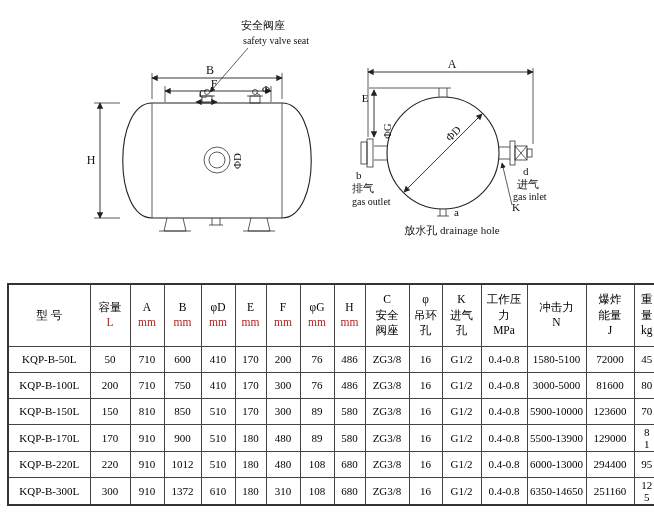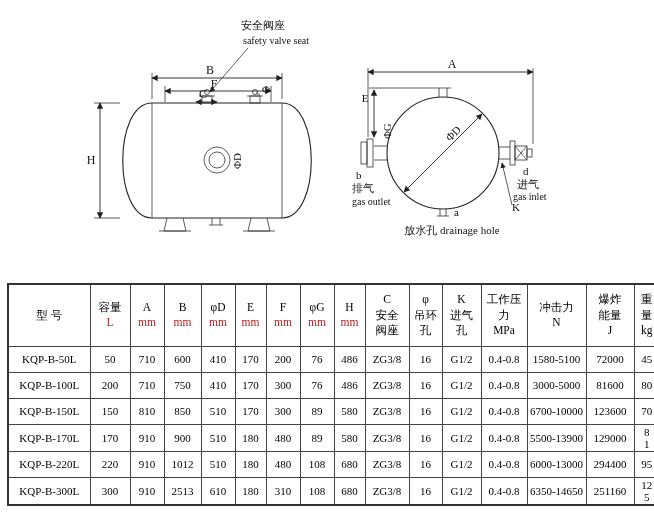--- a/index.html
+++ b/index.html
@@ -243,21 +243,21 @@
         <td data-name="spec-cell">850</td>
         <td data-name="spec-cell">510</td>
         <td data-name="spec-cell">170</td>
         <td data-name="spec-cell">300</td>
         <td data-name="spec-cell">89</td>
         <td data-name="spec-cell">580</td>
         <td data-name="spec-cell">ZG3/8</td>
         <td data-name="spec-cell">16</td>
         <td data-name="spec-cell">G1/2</td>
         <td data-name="spec-cell">0.4-0.8</td>
-        <td data-name="spec-cell">6700-10000</td>
+        <td data-name="spec-cell">5900-10000</td>
         <td data-name="spec-cell">123600</td>
         <td data-name="spec-cell">70</td>
       </tr>
       <tr data-name="table-row">
         <td data-name="model-cell">KQP-B-170L</td>
         <td data-name="spec-cell">170</td>
         <td data-name="spec-cell">910</td>
         <td data-name="spec-cell">900</td>
         <td data-name="spec-cell">510</td>
         <td data-name="spec-cell">180</td>
@@ -288,21 +288,21 @@
         <td data-name="spec-cell">G1/2</td>
         <td data-name="spec-cell">0.4-0.8</td>
         <td data-name="spec-cell">6000-13000</td>
         <td data-name="spec-cell">294400</td>
         <td data-name="spec-cell">95</td>
       </tr>
       <tr data-name="table-row">
         <td data-name="model-cell">KQP-B-300L</td>
         <td data-name="spec-cell">300</td>
         <td data-name="spec-cell">910</td>
-        <td data-name="spec-cell">2513</td>
+        <td data-name="spec-cell">1372</td>
         <td data-name="spec-cell">610</td>
         <td data-name="spec-cell">180</td>
         <td data-name="spec-cell">310</td>
         <td data-name="spec-cell">108</td>
         <td data-name="spec-cell">680</td>
         <td data-name="spec-cell">ZG3/8</td>
         <td data-name="spec-cell">16</td>
         <td data-name="spec-cell">G1/2</td>
         <td data-name="spec-cell">0.4-0.8</td>
         <td data-name="spec-cell">6350-14650</td>

